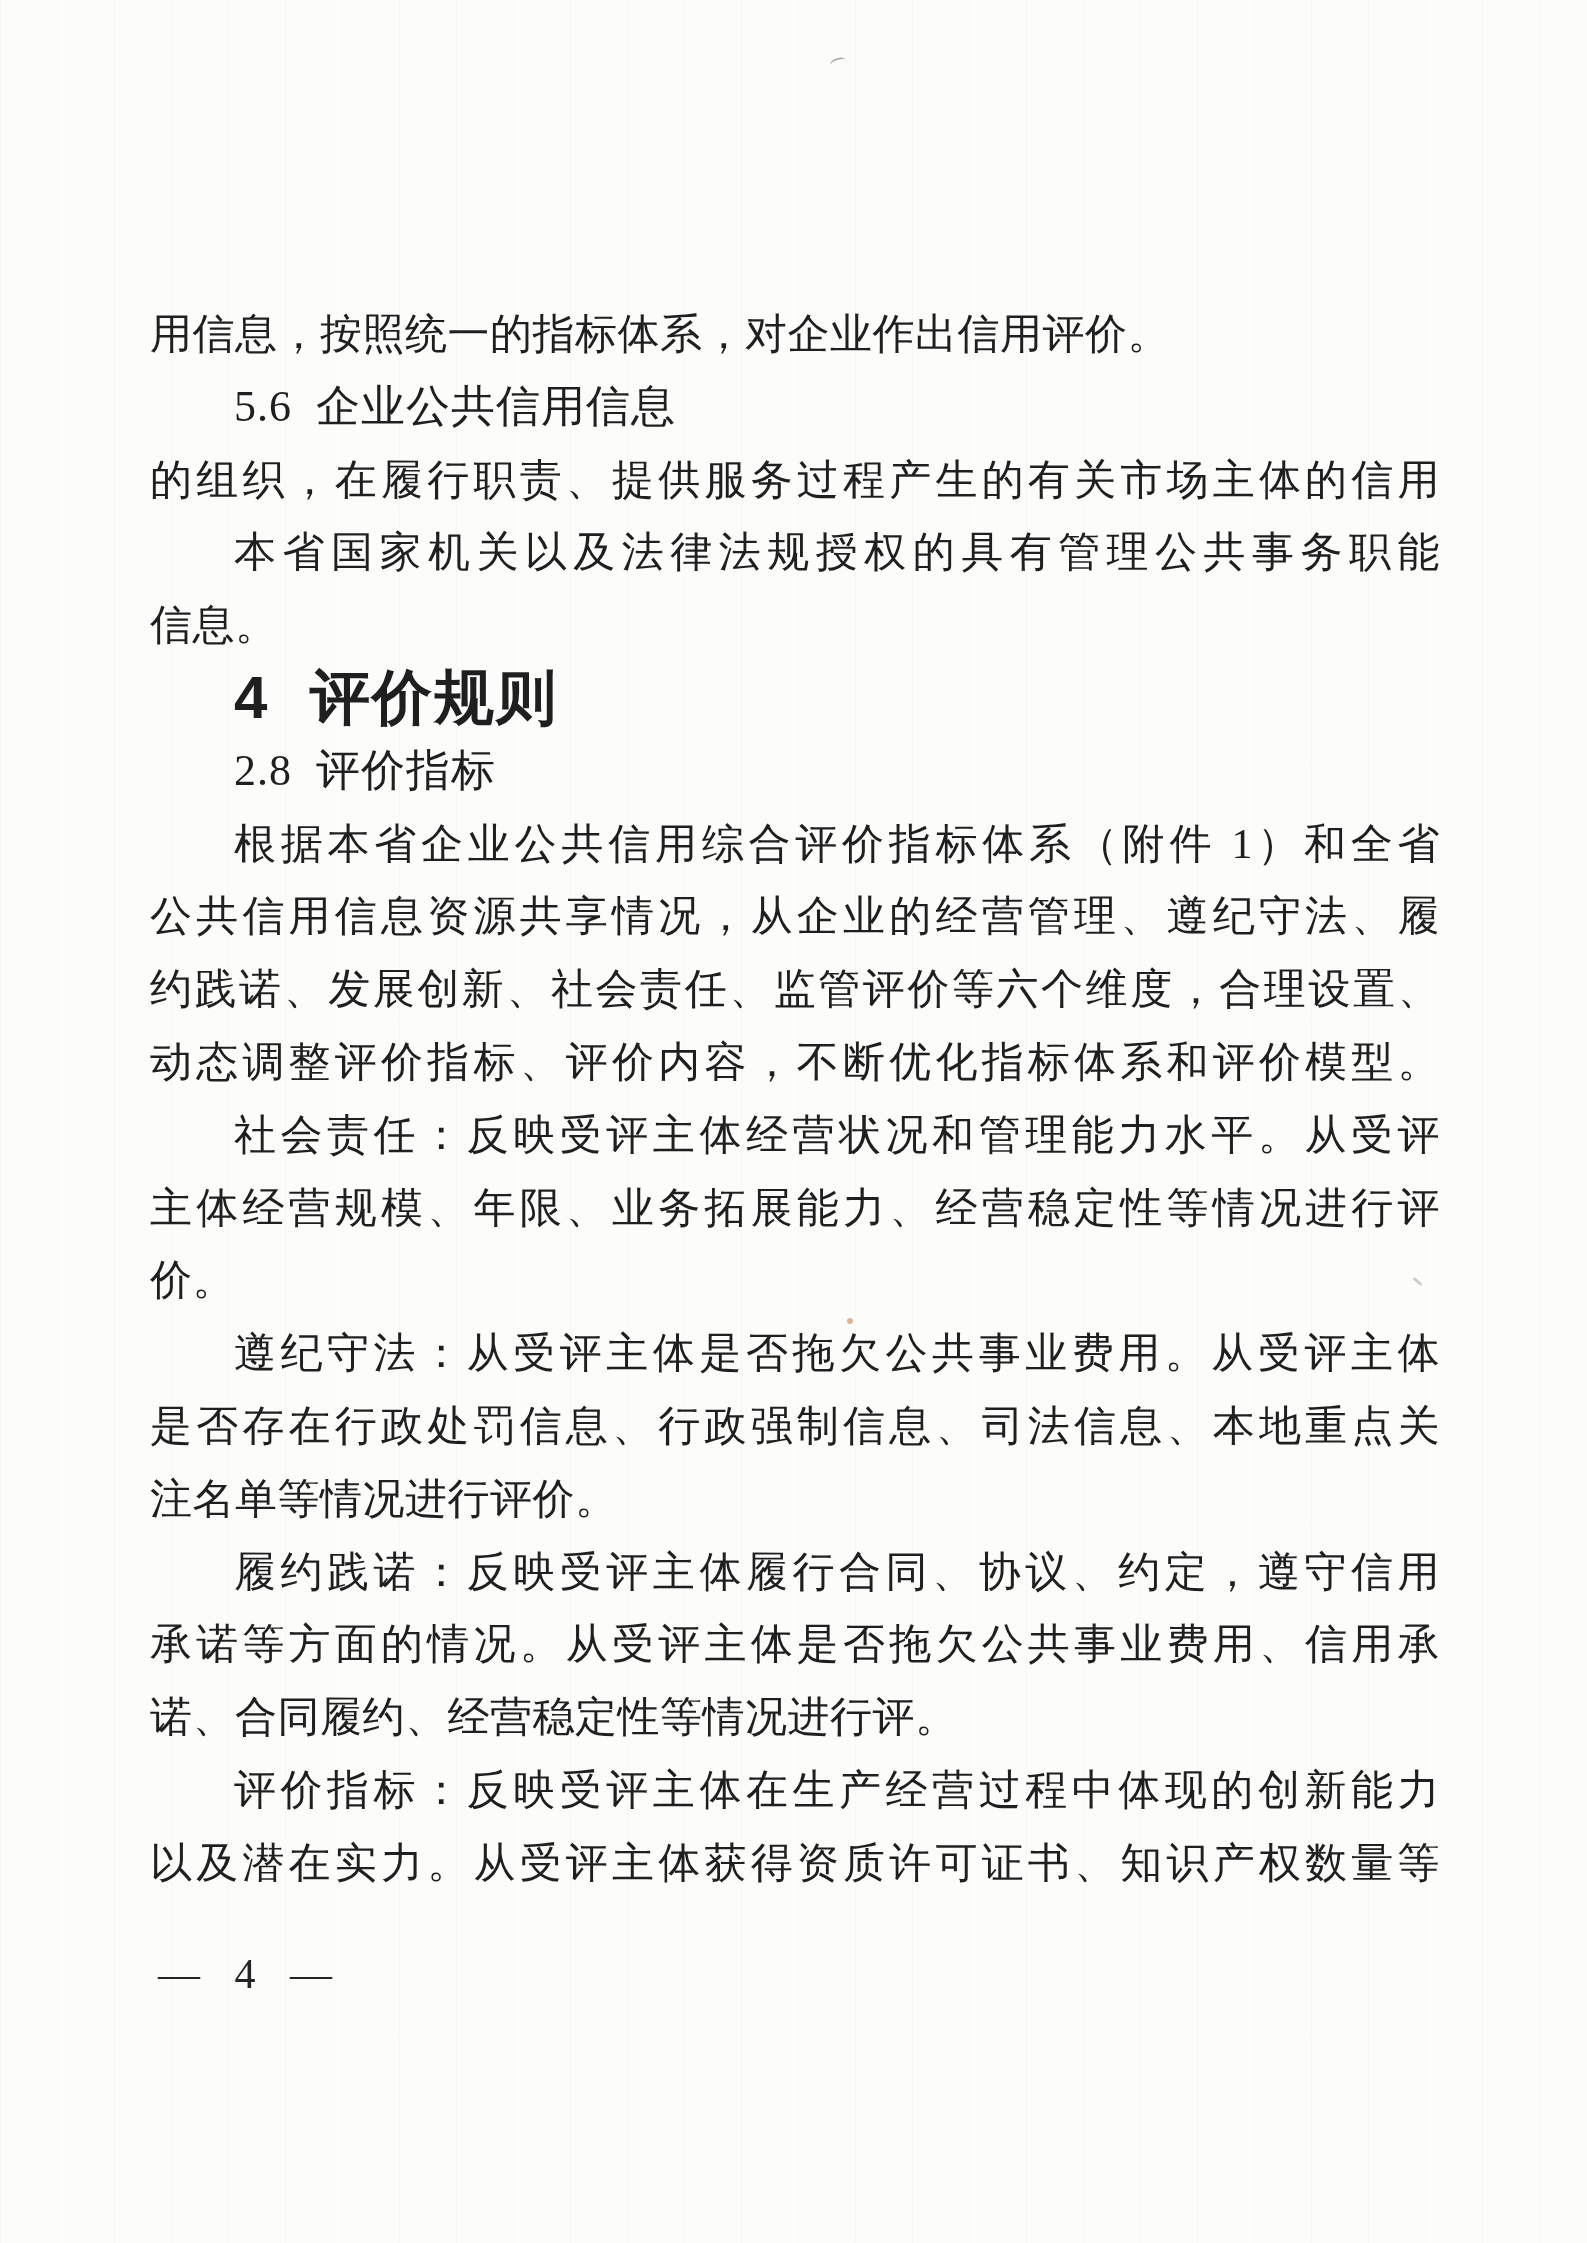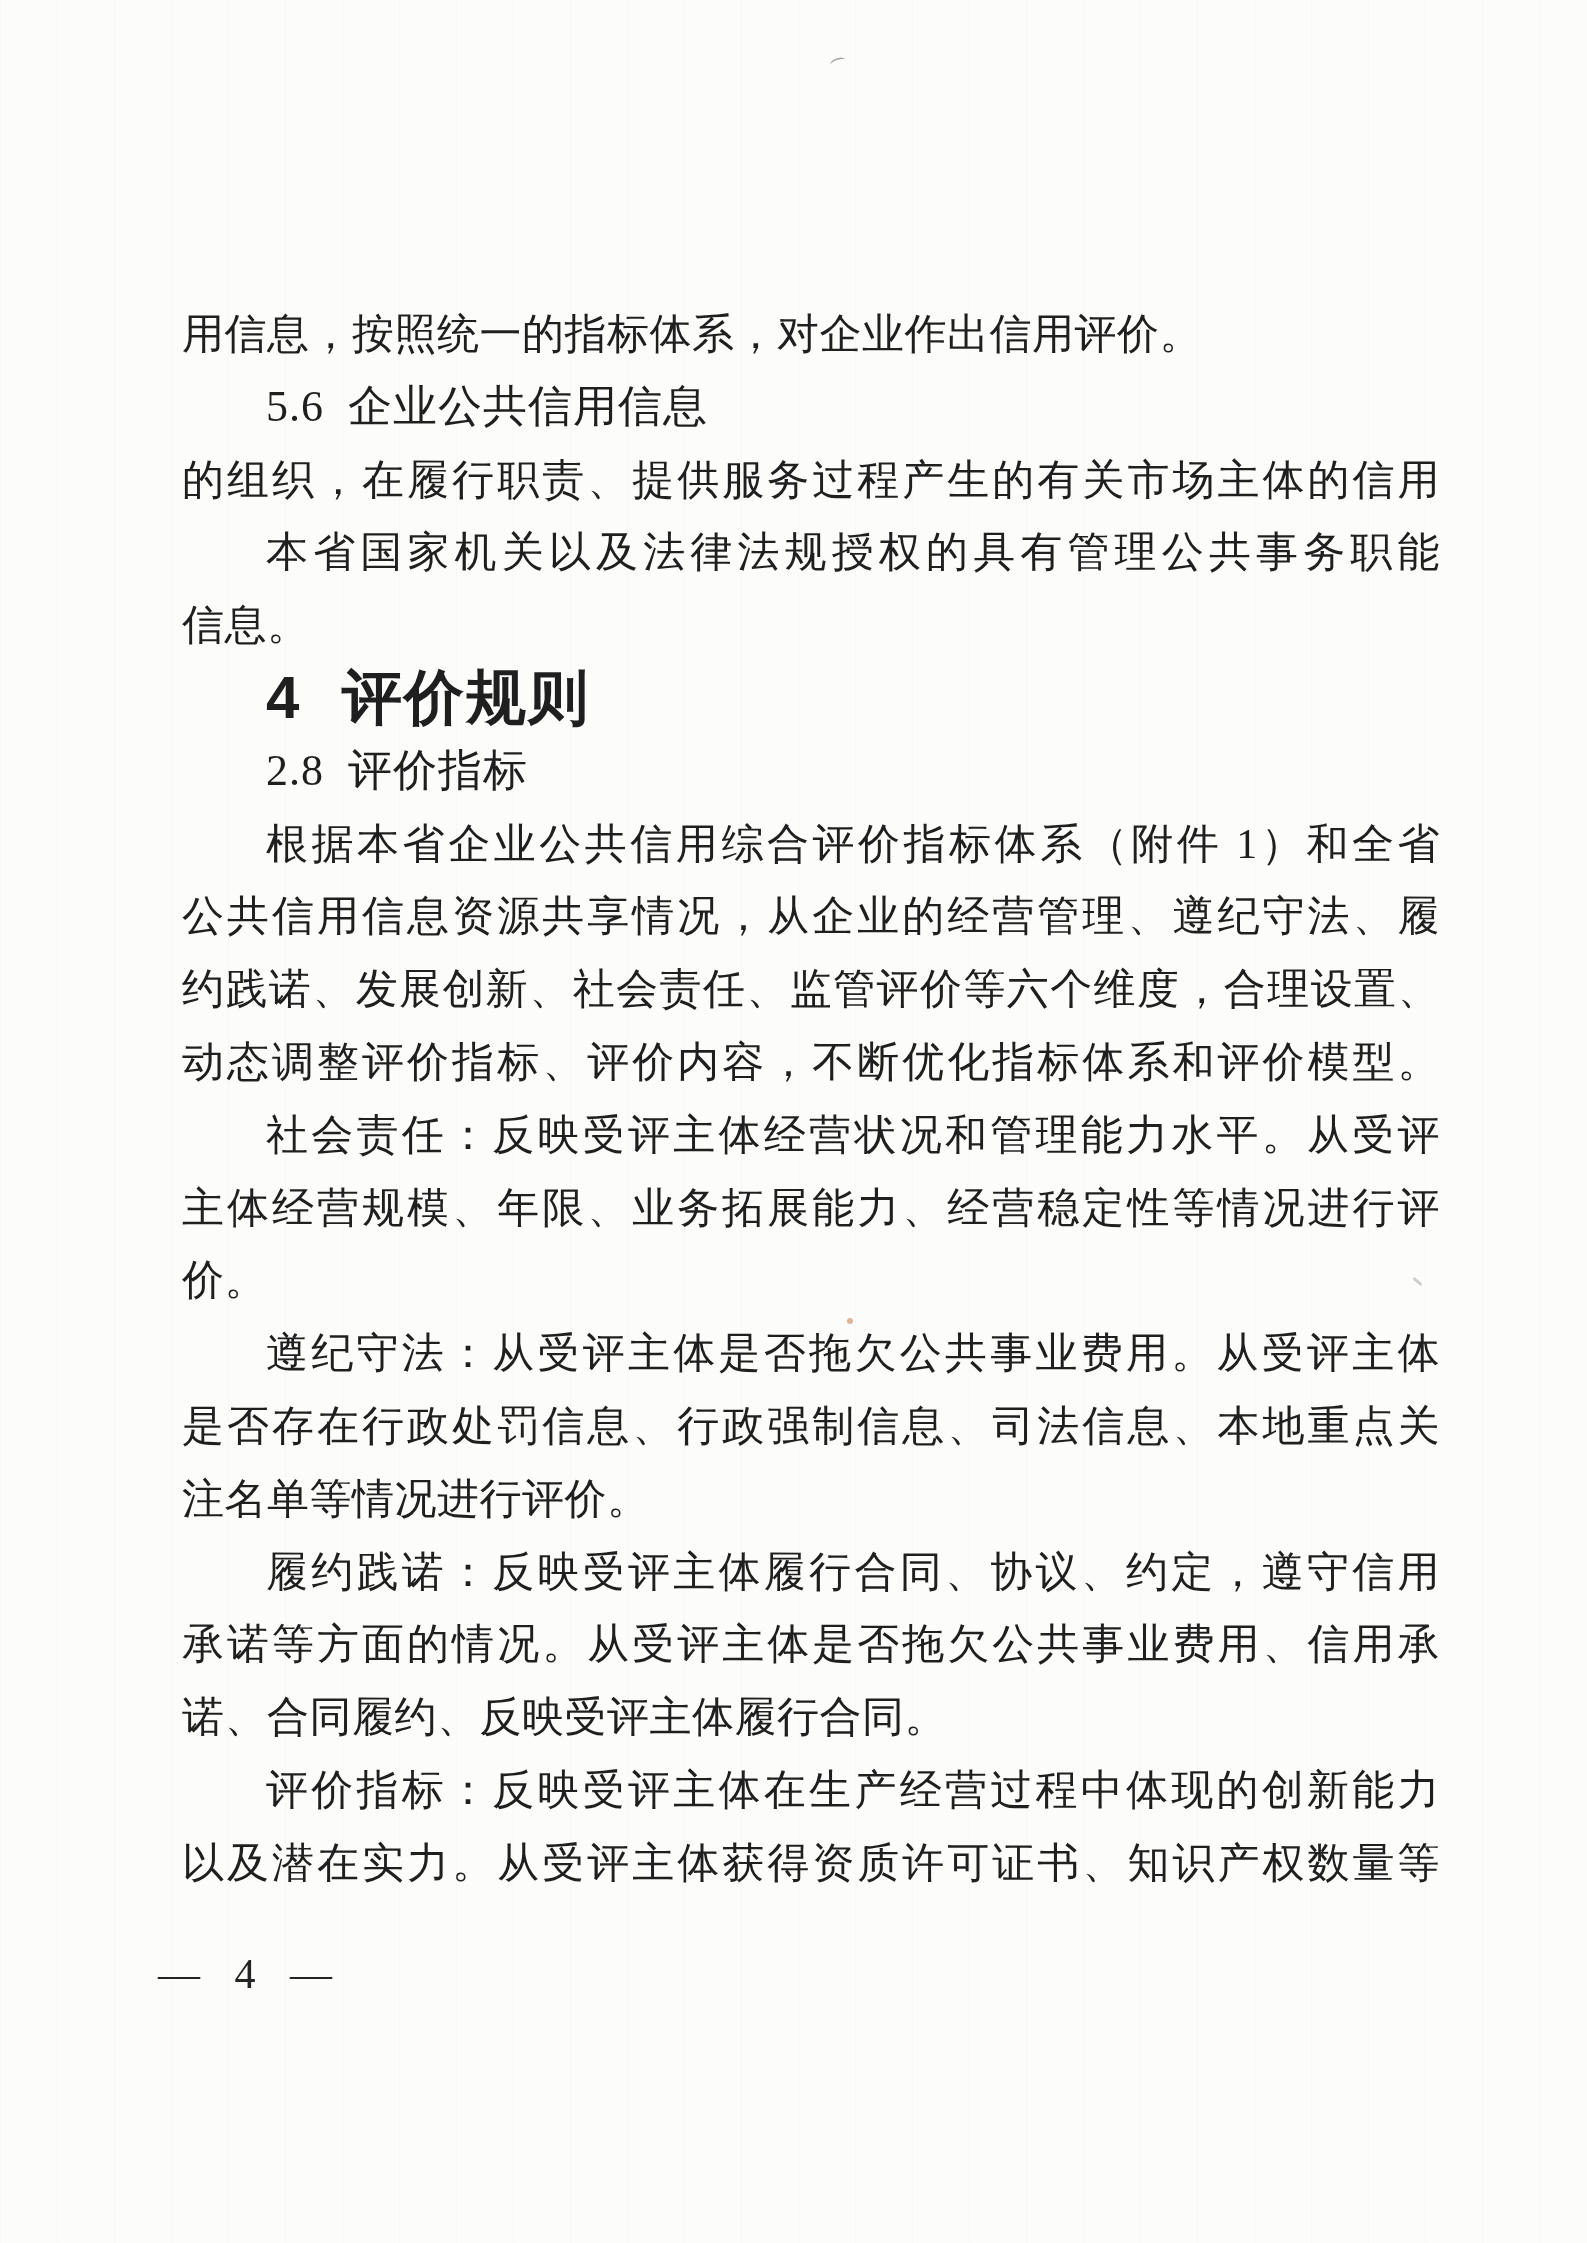--- a/index.html
+++ b/index.html
@@ -27,21 +27,20 @@
     left: 150px;
     top: 298px;
     width: 1290px;
   }
   .line {
     height: 72.8px;
     line-height: 72.8px;
     font-size: 42px;
     letter-spacing: 0.5px;
     white-space: nowrap;
-    margin-left: 32px;
   }
   .line.justify {
     white-space: normal;
     text-align: justify;
     text-align-last: justify;
     text-justify: inter-character;
   }
   .line.indent {
     padding-left: 84px;
   }
@@ -117,20 +116,20 @@
     <div class="line justify">约践诺、发展创新、社会责任、监管评价等六个维度，合理设置、</div>
     <div class="line justify">动态调整评价指标、评价内容，不断优化指标体系和评价模型。</div>
     <div class="line justify indent">社会责任：反映受评主体经营状况和管理能力水平。从受评</div>
     <div class="line justify">主体经营规模、年限、业务拓展能力、经营稳定性等情况进行评</div>
     <div class="line">价。</div>
     <div class="line justify indent">遵纪守法：从受评主体是否拖欠公共事业费用。从受评主体</div>
     <div class="line justify">是否存在行政处罚信息、行政强制信息、司法信息、本地重点关</div>
     <div class="line">注名单等情况进行评价。</div>
     <div class="line justify indent">履约践诺：反映受评主体履行合同、协议、约定，遵守信用</div>
     <div class="line justify">承诺等方面的情况。从受评主体是否拖欠公共事业费用、信用承</div>
-    <div class="line">诺、合同履约、反映受评主体履行合同。</div>
+    <div class="line">诺、合同履约、经营稳定性等情况进行评。</div>
     <div class="line justify indent">评价指标：反映受评主体在生产经营过程中体现的创新能力</div>
     <div class="line justify">以及潜在实力。从受评主体获得资质许可证书、知识产权数量等</div>
   </div>
 
   <div class="footer">— 4 —</div>
 
 </div>
 
 </body></html>

